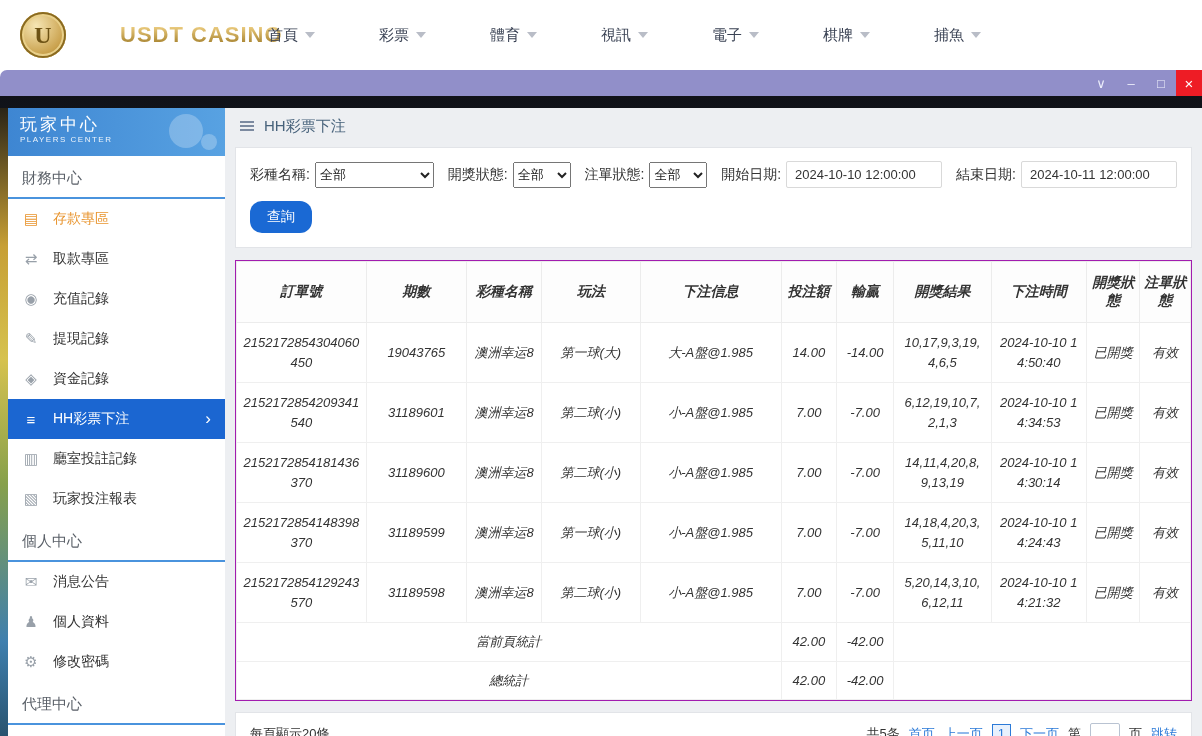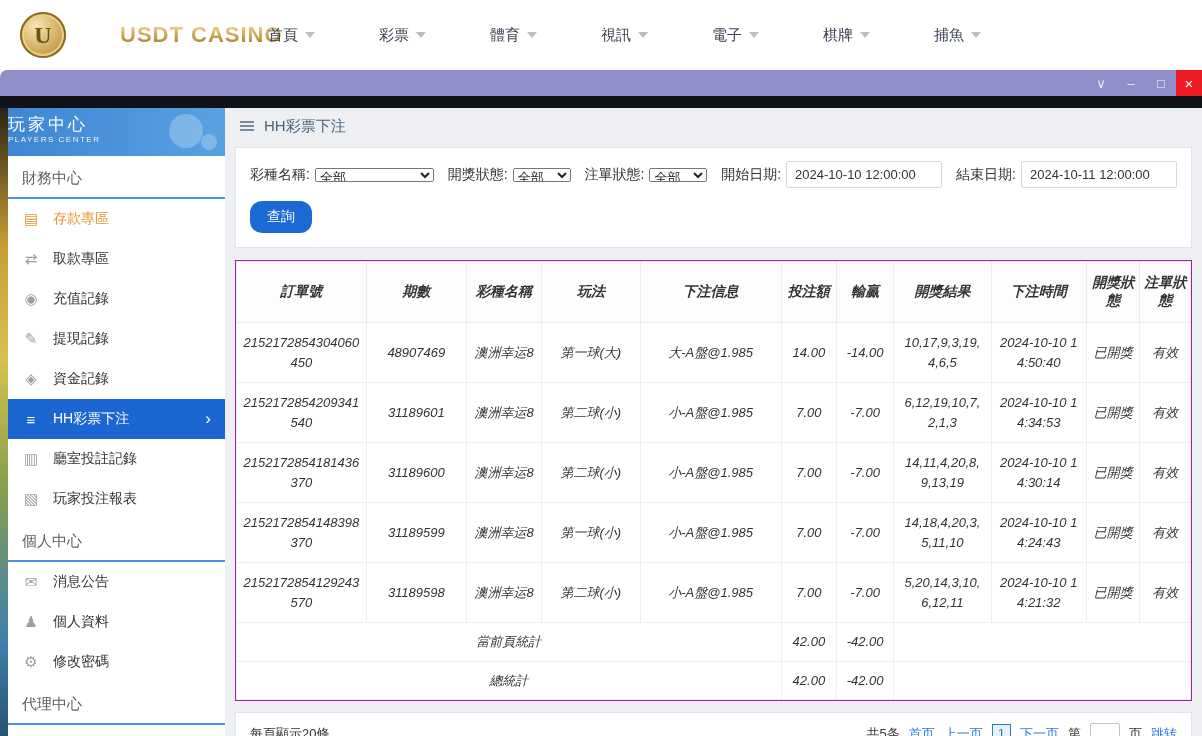--- a/index.html
+++ b/index.html
@@ -27,21 +27,21 @@
   .win-btn.close { background:#ee1c25; color:#fff; width:26px; font-size:15px; }
 
   
   .app { position:relative; height:640px; display:flex; padding:12px 0 0 8px;
     background:linear-gradient(180deg,#101218 0%,#23293a 45%,#3a4150 100%); }
   .app::before { content:''; position:absolute; left:0; top:12px; width:8px; bottom:0;
     background:linear-gradient(180deg,#2a2416 0%,#c79f35 22%,#d6c24e 40%,#86a04b 60%,#3f7fae 85%,#29536f 100%); }
 
   
   .sidebar { width:217px; background:#fff; z-index:1; display:flex; flex-direction:column; overflow:hidden; }
-  .sidebar-header { height:48px; flex:0 0 auto; background:linear-gradient(90deg,#3e86d2,#58a2e2); color:#fff; padding:7px 0; position:relative; overflow:hidden; }
+  .sidebar-header { height:48px; flex:0 0 auto; background:linear-gradient(90deg,#3e86d2,#58a2e2); color:#fff; padding:7px 12px; position:relative; overflow:hidden; }
   .sidebar-header .title { font-size:17px; letter-spacing:3px; line-height:1.2; }
   .sidebar-header .subtitle { font-size:8px; letter-spacing:1.5px; opacity:.9; }
   .sidebar-header .bubble { position:absolute; border-radius:50%; background:rgba(255,255,255,.25); }
   .b1 { width:34px; height:34px; right:22px; top:6px; }
   .b2 { width:16px; height:16px; right:8px; top:26px; background:rgba(255,255,255,.35); }
   .side-group-label { font-size:15px; color:#5a6068; padding:13px 14px 9px; border-bottom:2px solid #4a93dd; }
   .side-item { height:40px; display:flex; align-items:center; gap:13px; padding:0 14px; font-size:14px; color:#333; cursor:pointer; }
   .side-item .ic { width:18px; text-align:center; color:#98a0a9; font-size:15px; }
   .side-item.highlight, .side-item.highlight .ic { color:#e8952f; }
   .side-item.active { background:#1b66d1; color:#fff; }
@@ -50,21 +50,21 @@
 
   
   .content { flex:1; background:#edeff2; z-index:1; display:flex; flex-direction:column; overflow:hidden; }
   .breadcrumb { height:36px; flex:0 0 auto; display:flex; align-items:center; gap:10px; padding:0 15px; color:#47627b; font-size:15px; }
   .menu-glyph { width:14px; height:2px; background:#7c8aa0; box-shadow:0 -4px 0 #7c8aa0, 0 4px 0 #7c8aa0; display:inline-block; }
 
   .filter-panel { background:#fff; border:1px solid #e2e4e8; margin:3px 10px 12px; padding:13px 14px 14px; }
   .filter-row { display:flex; align-items:center; font-size:14px; color:#333; white-space:nowrap; }
   .flabel { margin-right:5px; }
   .fgap { margin-left:14px; }
-  select { height:14px; font-size:13px; color:#222; }
+  select { height:26px; font-size:13px; color:#222; }
   .sel-lottery { width:132px; }
   .sel-small { width:64px; }
   .date-input { width:156px; height:27px; border:1px solid #d9d9d9; border-radius:2px; padding:0 8px; font-size:13px; color:#333; }
   .btn-search { margin-top:13px; background:#1a69d4; color:#fff; border:none; border-radius:12px; padding:7px 17px; font-size:14px; cursor:pointer; }
 
   .table-wrap { margin:0 10px; background:#fff; border:1px solid #a21caf;font-style:italic; }
   table { width:100%; border-collapse:collapse; table-layout:fixed; font-size:13px; color:#333; }
   th { font-size:14px; font-weight:bold; padding:12px 3px; border:1px solid #ececec; background:#fdfdfd; text-align:center; }
   td { padding:10px 6px; border:1px solid #efefef; text-align:center; word-break:break-all; line-height:1.5; }
   tr.summary-row td { padding:9px 6px; }
@@ -242,21 +242,21 @@
                 <th>輸贏</th>
                 <th>開獎結果</th>
                 <th>下注時間</th>
                 <th>開獎狀態</th>
                 <th>注單狀態</th>
               </tr>
           </thead>
           <tbody>
               <tr>
                 <td>2152172854304060450</td>
-                <td>48907469</td>
+                <td>19043765</td>
                 <td>澳洲幸运8</td>
                 <td>第一球(大)</td>
                 <td>大-A盤@1.985</td>
                 <td>14.00</td>
                 <td>-14.00</td>
                 <td>10,17,9,3,19,4,6,5</td>
                 <td>2024-10-10 14:50:40</td>
                 <td>已開獎</td>
                 <td>有效</td>
               </tr>

